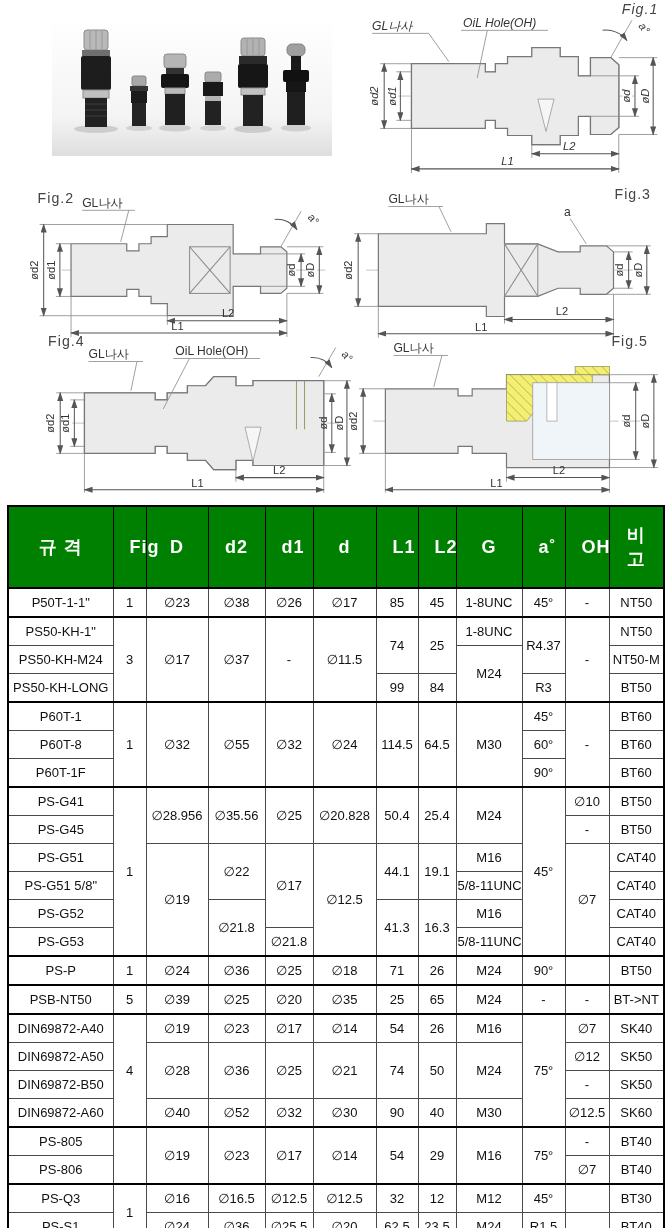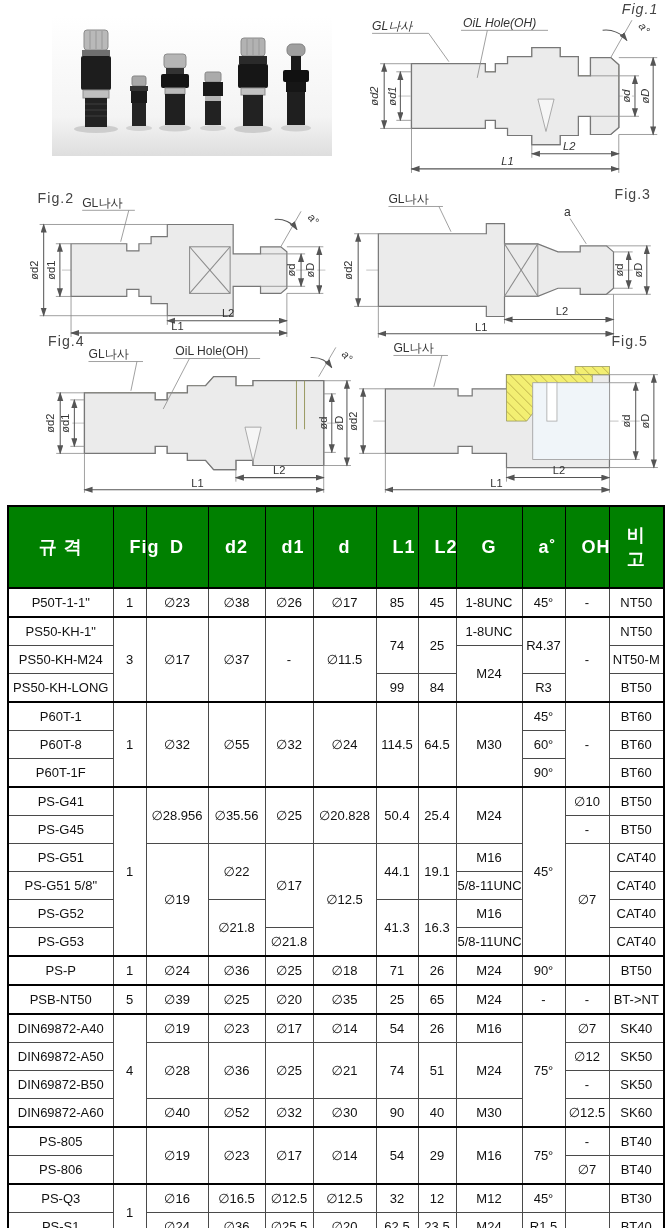--- a/index.html
+++ b/index.html
@@ -536,21 +536,21 @@
         <td>∅7</td>
         <td>SK40</td>
       </tr>
       <tr>
         <td>DIN69872-A50</td>
         <td rowspan="2">∅28</td>
         <td rowspan="2">∅36</td>
         <td rowspan="2">∅25</td>
         <td rowspan="2">∅21</td>
         <td rowspan="2">74</td>
-        <td rowspan="2">51</td>
+        <td rowspan="2">50</td>
         <td rowspan="2">M24</td>
         <td>∅12</td>
         <td>SK50</td>
       </tr>
       <tr>
         <td>DIN69872-B50</td>
         <td>-</td>
         <td>SK50</td>
       </tr>
       <tr>

